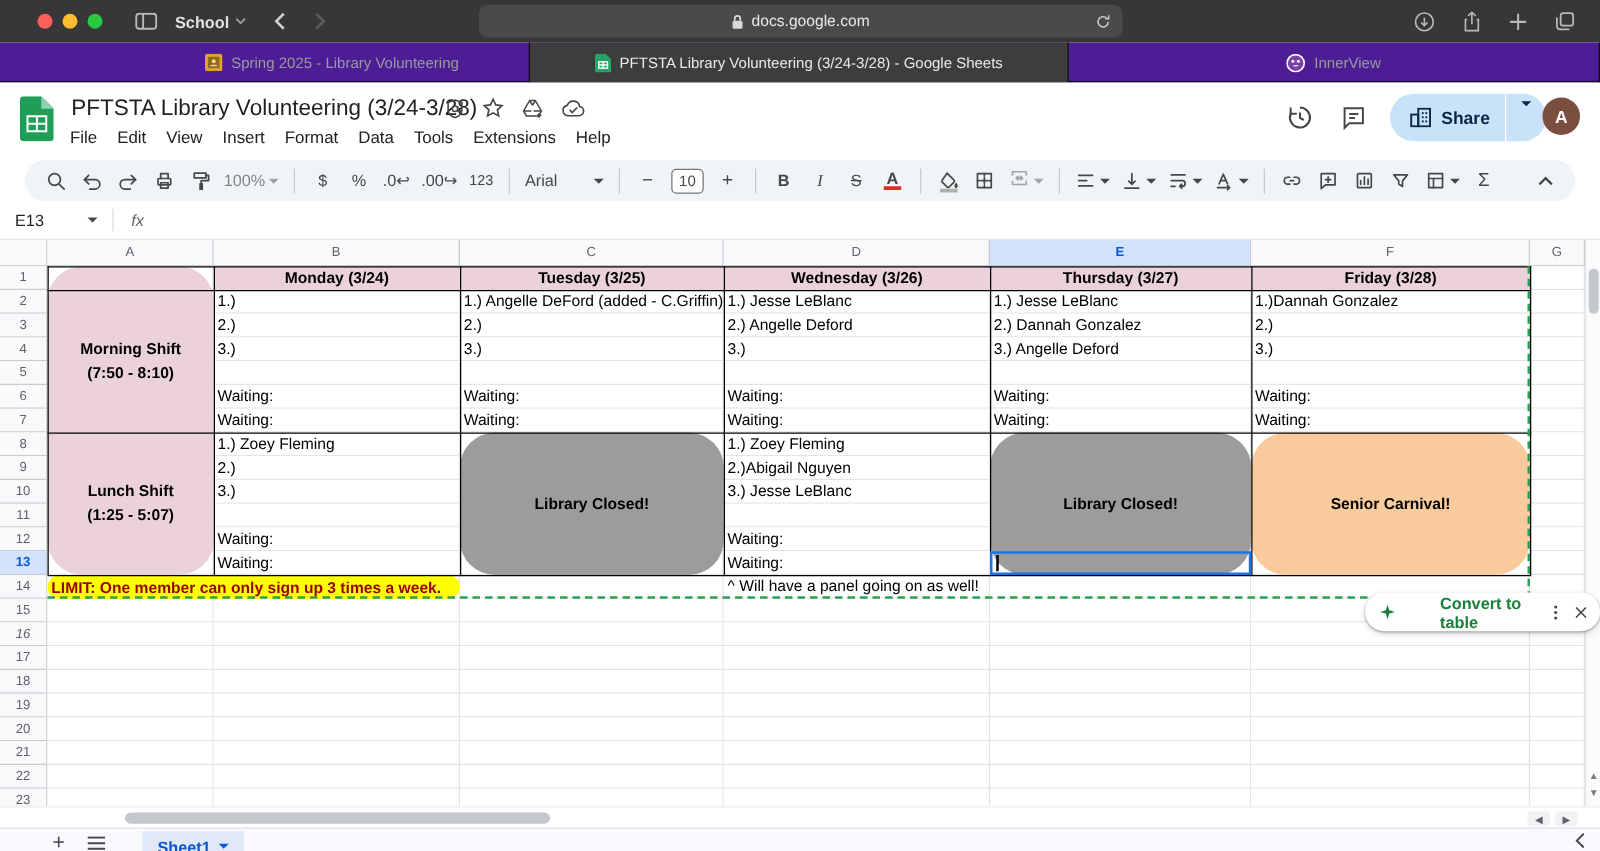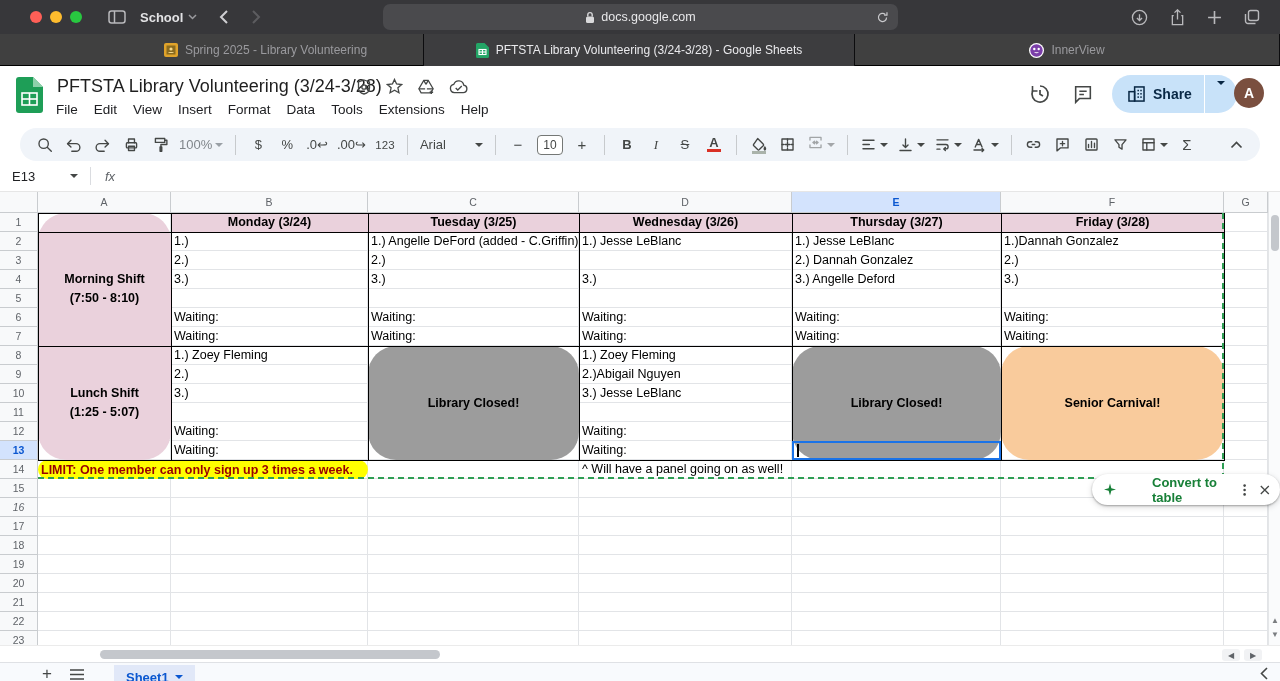--- a/index.html
+++ b/index.html
@@ -2,21 +2,21 @@
 <html><head>
 <meta charset="utf-8">
 <style>
   * { margin:0; padding:0; box-sizing:border-box; }
   html,body { width:1280px; height:681px; overflow:hidden; }
   body { font-family:"Liberation Sans", sans-serif; position:relative; background:#fff; }
 
   
   #chrome-top { position:absolute; left:0; top:0; width:1280px; height:34px; background:#37373a; display:flex; align-items:center; }
   .traffic { width:12px; height:12px; border-radius:50%; margin-right:8px; }
-  #tab-strip { position:absolute; left:0; top:34px; width:1280px; height:32px; background:#404040; display:flex; border-bottom:1px solid #000; }
+  #tab-strip { position:absolute; left:0; top:34px; width:1280px; height:32px; background:#4c1d95; display:flex; border-bottom:1px solid #000; }
   .btab { height:32px; display:flex; align-items:center; justify-content:center; gap:7px; font-size:12px; color:#9a9a9e; border-right:1px solid #0c0c0e; overflow:hidden; white-space:nowrap; }
   .btab.active { background:#3d3d3f; color:#e9e9ec; }
   .url-bar { position:absolute; left:383px; top:4px; width:515px; height:26px; background:#4a4a4d; border-radius:7px; display:flex; align-items:center; justify-content:center; color:#e8e8ea; font-size:12.5px; gap:6px; }
   .chrome-ic { color:#b9b9bc; display:flex; align-items:center; justify-content:center; }
 
   
   #sheets-header { position:absolute; left:0; top:66px; width:1280px; height:60px; background:#fff; }
   #doc-title { position:absolute; left:57px; top:10px; font-size:18px; color:#1f1f1f; font-weight:400; white-space:nowrap; }
   #menubar { position:absolute; left:48px; top:32px; display:flex; }
   .menu-item { font-size:13.5px; color:#202124; padding:4px 8px; border-radius:6px; }
@@ -650,20 +650,21 @@
     <div class="cell" style="left: 171px; top: 173px; width: 197px; height: 19px; background: transparent; border-right: none; border-bottom: none;">2.)</div>
     <div class="cell" style="left: 171px; top: 192px; width: 197px; height: 19px; background: transparent; border-right: none; border-bottom: none;">3.)</div>
     <div class="cell" style="left: 171px; top: 230px; width: 197px; height: 19px; background: transparent; border-right: none; border-bottom: none;">Waiting:</div>
     <div class="cell" style="left: 171px; top: 249px; width: 197px; height: 19px; background: transparent; border-right: none; border-bottom: none;">Waiting:</div>
     <div class="cell" style="left: 368px; top: 40px; width: 211px; height: 19px; background: transparent; border-right: none; border-bottom: none;">1.) Angelle DeFord (added - C.Griffin)</div>
     <div class="cell" style="left: 368px; top: 59px; width: 211px; height: 19px; background: transparent; border-right: none; border-bottom: none;">2.)</div>
     <div class="cell" style="left: 368px; top: 78px; width: 211px; height: 19px; background: transparent; border-right: none; border-bottom: none;">3.)</div>
     <div class="cell" style="left: 368px; top: 116px; width: 211px; height: 19px; background: transparent; border-right: none; border-bottom: none;">Waiting:</div>
     <div class="cell" style="left: 368px; top: 135px; width: 211px; height: 19px; background: transparent; border-right: none; border-bottom: none;">Waiting:</div>
     <div class="cell" style="left: 579px; top: 40px; width: 213px; height: 19px; background: transparent; border-right: none; border-bottom: none;">1.) Jesse LeBlanc</div>
+    <div class="cell" style="left: 579px; top: 59px; width: 213px; height: 19px; background: transparent; border-right: none; border-bottom: none;">2.) Angelle Deford</div>
     <div class="cell" style="left: 579px; top: 78px; width: 213px; height: 19px; background: transparent; border-right: none; border-bottom: none;">3.)</div>
     <div class="cell" style="left: 579px; top: 116px; width: 213px; height: 19px; background: transparent; border-right: none; border-bottom: none;">Waiting:</div>
     <div class="cell" style="left: 579px; top: 135px; width: 213px; height: 19px; background: transparent; border-right: none; border-bottom: none;">Waiting:</div>
     <div class="cell" style="left: 579px; top: 154px; width: 213px; height: 19px; background: transparent; border-right: none; border-bottom: none;">1.) Zoey Fleming</div>
     <div class="cell" style="left: 579px; top: 173px; width: 213px; height: 19px; background: transparent; border-right: none; border-bottom: none;">2.)Abigail Nguyen</div>
     <div class="cell" style="left: 579px; top: 192px; width: 213px; height: 19px; background: transparent; border-right: none; border-bottom: none;">3.) Jesse LeBlanc</div>
     <div class="cell" style="left: 579px; top: 230px; width: 213px; height: 19px; background: transparent; border-right: none; border-bottom: none;">Waiting:</div>
     <div class="cell" style="left: 579px; top: 249px; width: 213px; height: 19px; background: transparent; border-right: none; border-bottom: none;">Waiting:</div>
     <div class="cell" style="left: 579px; top: 268px; width: 213px; height: 19px; background: transparent; border-right: none; border-bottom: none;">^ Will have a panel going on as well!</div>
     <div class="cell" style="left: 792px; top: 40px; width: 209px; height: 19px; background: transparent; border-right: none; border-bottom: none;">1.) Jesse LeBlanc</div>

